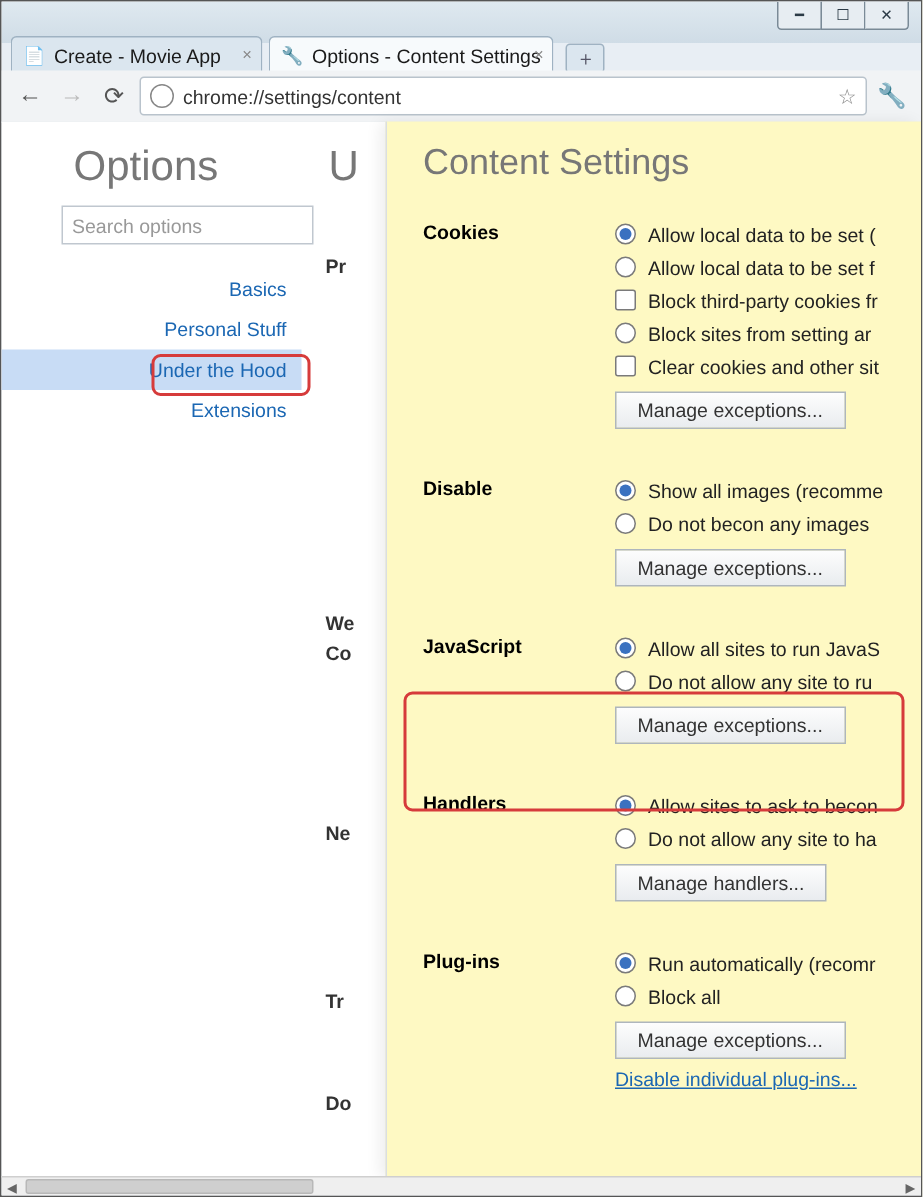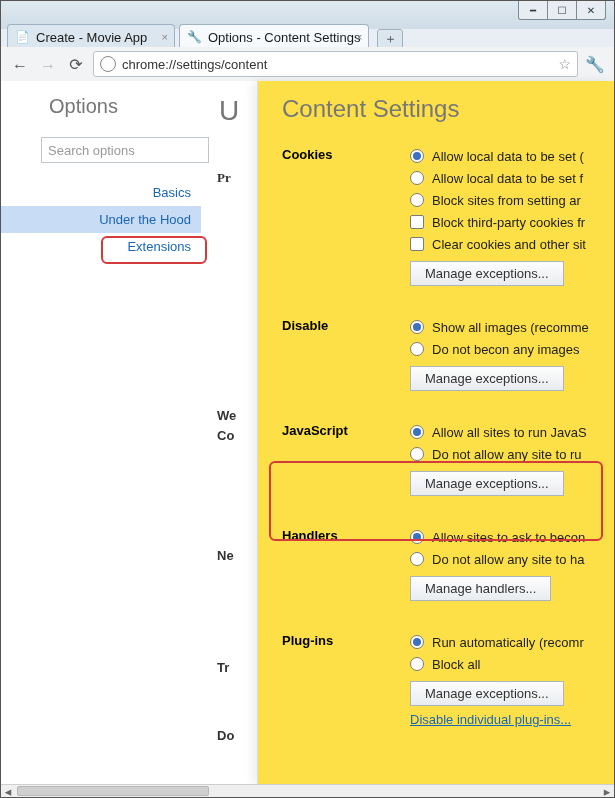--- a/index.html
+++ b/index.html
@@ -16,31 +16,31 @@
   .tab .tab-close{position:absolute;right:6px;font-size:11px;color:#888;}
   .tab .tab-icon{width:14px;height:14px;margin-right:6px;display:inline-flex;align-items:center;justify-content:center;font-size:12px;}
   .newtab{width:24px;height:18px;border:1px solid #9fb2c2;background:#dbe6ef;border-radius:3px;display:flex;align-items:center;justify-content:center;margin-left:4px;color:#556;}
   .toolbar{position:absolute;top:46px;left:0;right:0;height:34px;background:#f1f3f5;border-bottom:1px solid #c9d2da;display:flex;align-items:center;padding:0 8px;gap:6px;}
   .tb-btn{width:22px;height:22px;display:flex;align-items:center;justify-content:center;color:#555;font-size:16px;}
   .omnibox{flex:1;height:24px;border:1px solid #b9c3cc;border-radius:3px;background:#fff;display:flex;align-items:center;padding:0 6px;color:#333;}
   .omnibox .globe{width:14px;height:14px;border:1px solid #888;border-radius:50%;margin-right:6px;position:relative;}
   .omnibox .star{margin-left:auto;color:#888;font-size:14px;}
   
   .page{position:absolute;top:80px;left:0;right:0;bottom:12px;background:#fff;}
-  .options-title{font-size:20px;color:#777;position:absolute;top:14px;left:48px;}
+  .options-title{font-size:28px;color:#777;position:absolute;top:14px;left:48px;}
   .search-box{position:absolute;top:56px;left:40px;width:154px;height:24px;border:1px solid #c0c7cf;background:#fff;padding:0 6px;color:#999;display:flex;align-items:center;}
   .side-nav{position:absolute;top:98px;left:0;width:200px;}
   .side-nav .nav-item{text-align:right;padding:6px 10px;color:#1b67b3;cursor:default;}
   .side-nav .nav-item.sel{background:#c8dcf5;}
   .red-box{border:2px solid #d63b3b;border-radius:6px;}
   .under-hood-box{position:absolute;top:155px;left:100px;width:102px;height:24px;}
   .bg-section-labels{position:absolute;left:216px;top:64px;color:#333;font-weight:700;line-height:1;}
   .bg-section-labels span{display:block;margin-bottom:150px;}
   
-  .overlay{position:absolute;top:0;left:256px;right:0;bottom:0;background:#fde047;border-left:1px solid #dadee2;box-shadow:-4px 0 10px rgba(0,0,0,.08);}
+  .overlay{position:absolute;top:0;left:256px;right:0;bottom:0;background:#fef9c3;border-left:1px solid #dadee2;box-shadow:-4px 0 10px rgba(0,0,0,.08);}
   .overlay-inner{padding:14px 0 0 24px;}
   .overlay h1{font-size:24px;color:#777;font-weight:400;margin:0 0 22px;}
   .section{display:flex;margin-bottom:30px;}
   .section h2{font-size:13px;color:#000;font-weight:700;width:128px;margin:0;line-height:19px;}
   .opts{flex:1;}
   .opt-row{display:flex;align-items:center;height:22px;color:#222;white-space:nowrap;text-align:right;}
   .radio,.check{width:12px;height:12px;border:1px solid #7a7a7a;margin-right:8px;display:inline-block;position:relative;background:#fff;}
   .radio{border-radius:50%;}
   .radio.on::after{content:"";position:absolute;inset:2px;border-radius:50%;background:#3a71c0;}
   .check{border-radius:2px;}
@@ -87,27 +87,28 @@
       <div class="tb-btn">🔧</div>
     </div>
 
     <div class="page">
       <div class="options-title">Options</div>
       <div class="search-box">
         <span>Search options</span>
       </div>
       <div class="side-nav">
         <div class="nav-item">Basics</div>
+        <div class="nav-item">Personal Stuff</div>
         <div class="nav-item sel">Under the Hood</div>
         <div class="nav-item">Extensions</div>
       </div>
       <div class="red-box under-hood-box"></div>
 
       <div style="position:absolute;top:14px;left:218px;font-size:28px;color:#777;">U</div>
-      <div class="bg-section-labels" style="top:90px;font-family:Liberation Serif, serif;">
+      <div class="bg-section-labels" style="top:90px;">
         <span>Pr</span>
       </div>
       <div class="bg-section-labels" style="top:328px;">
         <span>We</span>
       </div>
       <div class="bg-section-labels" style="top:348px;">
         <span>Co</span>
       </div>
       <div class="bg-section-labels" style="top:468px;">
         <span>Ne</span>
@@ -128,26 +129,26 @@
             <div class="opts">
               <div class="opt-row">
                   <span class="radio on"></span>
                   <span>Allow local data to be set (</span>
                 </div>
               <div class="opt-row">
                   <span class="radio"></span>
                   <span>Allow local data to be set f</span>
                 </div>
               <div class="opt-row">
-                  <span class="radio"></span>
-                  <span>Block sites from setting ar</span>
-                </div>
-              <div class="opt-row">
                   <span class="check"></span>
                   <span>Block third-party cookies fr</span>
+                </div>
+              <div class="opt-row">
+                  <span class="radio"></span>
+                  <span>Block sites from setting ar</span>
                 </div>
               <div class="opt-row">
                   <span class="check"></span>
                   <span>Clear cookies and other sit</span>
                 </div>
               <button class="btn">Manage exceptions...</button>
             </div>
           </div>
 
           <div class="section">

